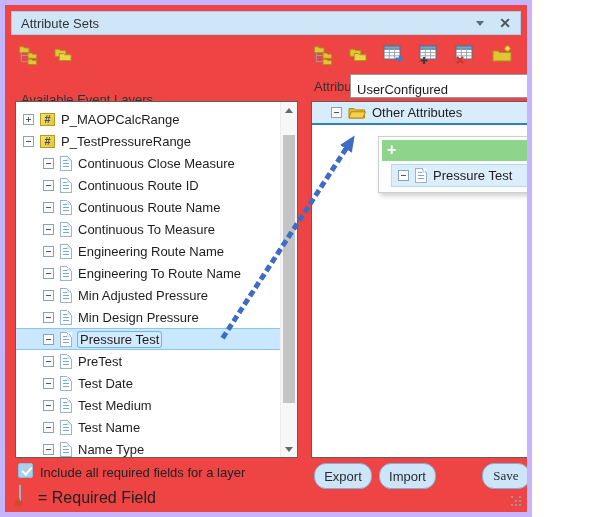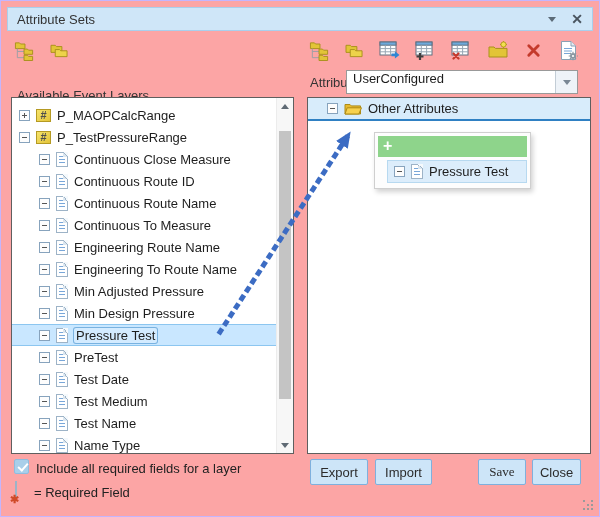--- a/index.html
+++ b/index.html
@@ -5,23 +5,23 @@
   * { box-sizing: border-box; margin: 0; padding: 0; }
   body {
     font-family: "Liberation Sans", sans-serif;
     background: #fff;
     width: 600px; height: 517px;
     position: relative;
     color: #222;
   }
   .dialog {
     position: absolute; inset: 0;
-    width: 600px; height: 517px;
-    border: 1px solid #c4b5fd;
-    background: #fca5a5;
+    width: 532px; height: 517px;
+    border: 5px solid #c4b5fd;
+    background: #ef4444;
     overflow: hidden;
   }
   
   .titlebar {
     position: absolute; left: 6px; top: 6px; right: 6px; height: 24px;
     background: #cfe6f8; border: 1px solid #a9cfec;
     display: flex; align-items: center; padding: 0 9px;
     font-size: 13px; color: #333;
   }
   .titlebar .spacer { flex: 1; }
@@ -35,21 +35,21 @@
   
   .tb-left { position: absolute; left: 8px; top: 36px; display: flex; gap: 5px; }
   .tb-right { position: absolute; left: 303px; top: 36px; width: 280px; display: flex; justify-content: space-between; }
   .tbtn { width: 30px; height: 26px; display: flex; align-items: center; justify-content: center; cursor: pointer; }
   
   .heading { position: absolute; left: 16px; top: 71px; font-size: 13px; color: #333; margin-top: 16px; }
   .as-label { position: absolute; left: 309px; top: 74px; font-size: 13px; color: #333; }
   .combo {
     position: absolute; left: 345px; top: 69px; width: 232px; height: 24px;
     border: 1px solid #999; background: #fff; font-size: 13px;
-    display: flex; align-items: flex-start; padding-left: 6px; color: #1c1c1c;
+    display: flex; align-items: flex-end; padding-left: 6px; color: #1c1c1c;
   }
   .combo-arrow {
     position: absolute; right: 0; top: 0; bottom: 0; width: 22px;
     background: #eef3f8; border-left: 1px solid #c3cdd6;
     display: flex; align-items: center; justify-content: center; cursor: pointer;
   }
   .combo-arrow::after {
     content: ""; width: 0; height: 0;
     border-left: 4px solid transparent; border-right: 4px solid transparent;
     border-top: 5px solid #7a8794;
@@ -124,24 +124,24 @@
   .chk {
     position: absolute; left: 13px; top: 458px; width: 15px; height: 15px;
     background: #a9cfea; border: 1px solid #8fbcde; border-radius: 2px; cursor: pointer;
   }
   .chk::after {
     content: ""; position: absolute; left: 3px; top: 3px; width: 8px; height: 4px;
     border-left: 2px solid #fff; border-bottom: 2px solid #fff; transform: rotate(-48deg);
   }
   .chk-label { position: absolute; left: 35px; top: 460px; font-size: 13px; color: #222; }
   .legend-icon { position: absolute; left: 14px; top: 481px; }
-  .legend-text { position: absolute; left: 33px; top: 484px; font-size: 13px; color: #222; }
+  .legend-text { position: absolute; left: 33px; top: 484px; font-size: 16px; color: #222; }
   .btn {
     position: absolute; top: 458px; height: 26px;
-    background: #cde5f8; border: 1px solid #7fb0dd; border-radius: 2px;
+    background: #cde5f8; border: 1px solid #7fb0dd; border-radius: 12px;
     font-size: 13px; color: #2b2b2b; font-family: "Liberation Sans", sans-serif;
     display: flex; align-items: center; justify-content: center; cursor: pointer;
   }
   .btn-export { left: 309px; width: 58px; }
   .btn-import { left: 374px; width: 57px; }
   .btn-save   { left: 477px; width: 48px; font-family: Liberation Serif, serif; }
   .btn-close  { left: 531px; width: 49px; }
   
   .grip { position: absolute; right: 4px; bottom: 4px; width: 12px; height: 12px; cursor: nwse-resize; }
   .grip::before {

